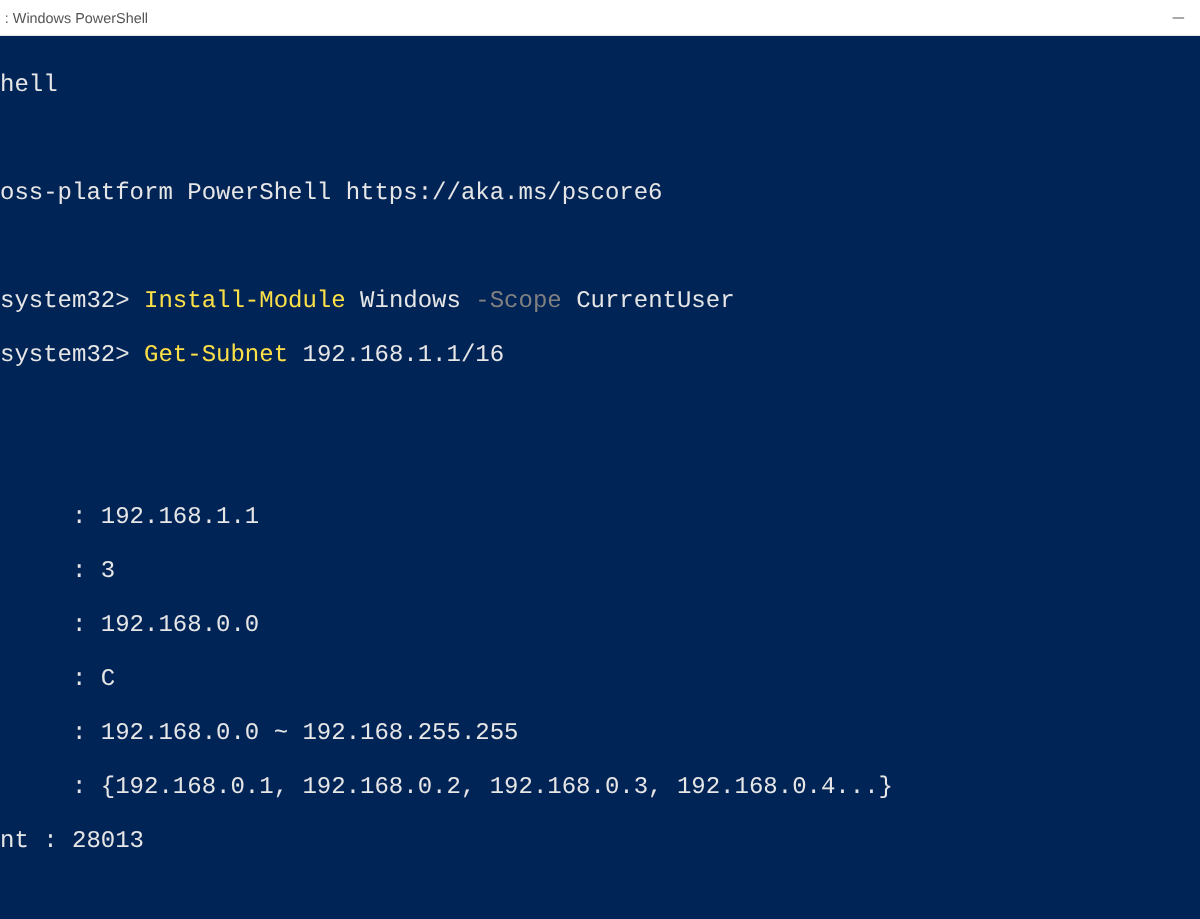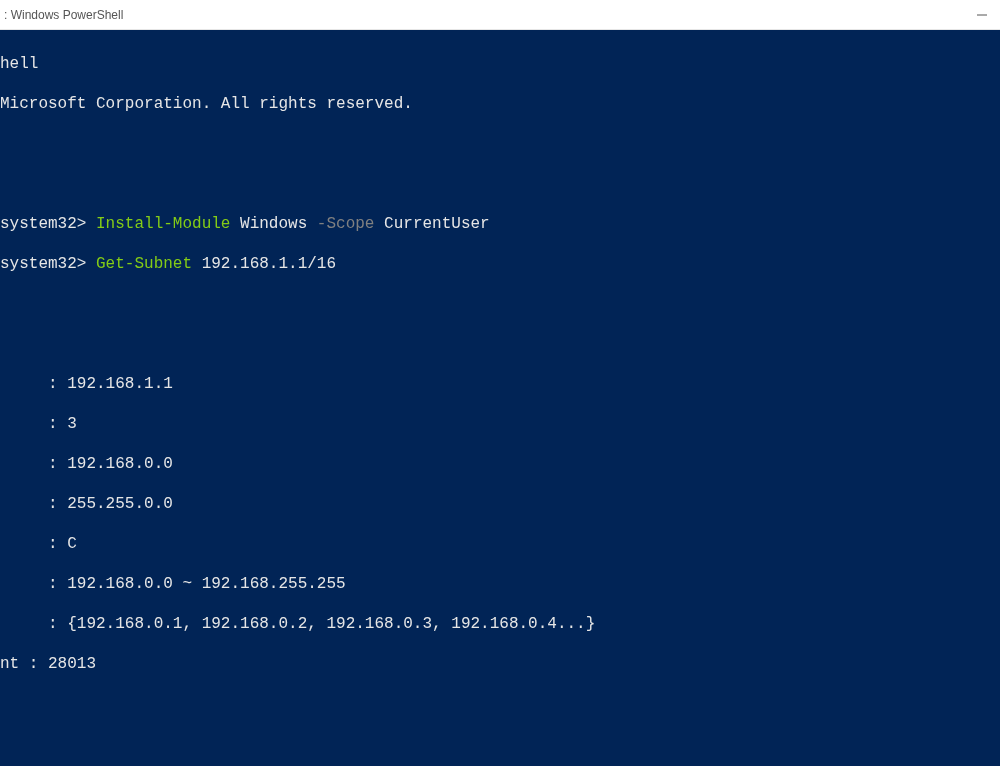--- a/index.html
+++ b/index.html
@@ -33,29 +33,29 @@
     .titlebar-controls { display: flex; gap: 18px; align-items: center; }
     .titlebar-btn {
       width: 20px; height: 20px;
       display: flex; align-items: center; justify-content: center;
       color: #666;
     }
     .terminal {
       flex: 1;
       background: #012456;
       color: #cccccc;
-      font-size: 16px;
+      font-size: 20px;
       line-height: 1.25;
       padding: 4px 0 0 0;
       white-space: pre;
       overflow: hidden;
       position: relative;
     }
     .line { padding: 0 0 0 0; height: 20px; }
-    .yellow { color: #84cc16; }
+    .yellow { color: #fde047; }
     .gray   { color: #808080; }
     .white  { color: #e6e6e6; }
     .blank { height: 20px; }
   </style>
 </head>
 <body>
 
 <div class="window">
   <div class="titlebar">
     <div class="titlebar-title">: Windows PowerShell</div>
@@ -63,31 +63,30 @@
       <div class="titlebar-btn">
         <svg width="10" height="10" viewBox="0 0 10 10">
             <line x1="0" y1="5" x2="10" y2="5" stroke="#555" stroke-width="1"></line>
           </svg>
       </div>
     </div>
   </div>
 
   <div class="terminal">
 <div class="line white">hell</div>
-<div class="line white">Microsoft Corporation. All rights reserved.</div>
 <div class="blank"></div>
+<div class="line white">oss-platform PowerShell https://aka.ms/pscore6</div>
 <div class="blank"></div>
 <div class="line"><span class="white">system32</span><span class="white">&gt; </span><span class="yellow">Install-Module</span><span class="white"> Windows </span><span class="gray">-Scope</span><span class="white"> CurrentUser</span></div>
 <div class="line"><span class="white">system32</span><span class="white">&gt; </span><span class="yellow">Get-Subnet</span><span class="white"> 192.168.1.1/16</span></div>
 <div class="blank"></div>
 <div class="blank"></div>
 <div class="line white">     : 192.168.1.1</div>
 <div class="line white">     : 3</div>
 <div class="line white">     : 192.168.0.0</div>
-<div class="line white">     : 255.255.0.0</div>
 <div class="line white">     : C</div>
 <div class="line white">     : 192.168.0.0 ~ 192.168.255.255</div>
 <div class="line white">     : {192.168.0.1, 192.168.0.2, 192.168.0.3, 192.168.0.4...}</div>
 <div class="line white">nt : 28013</div>
 
 
 
 
 
 

